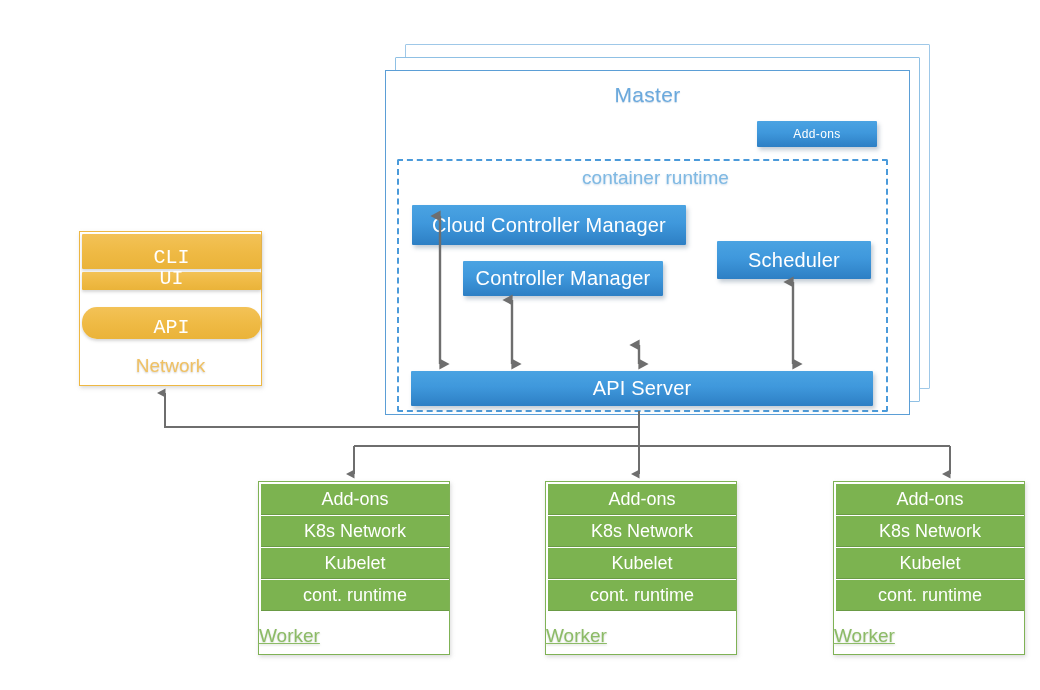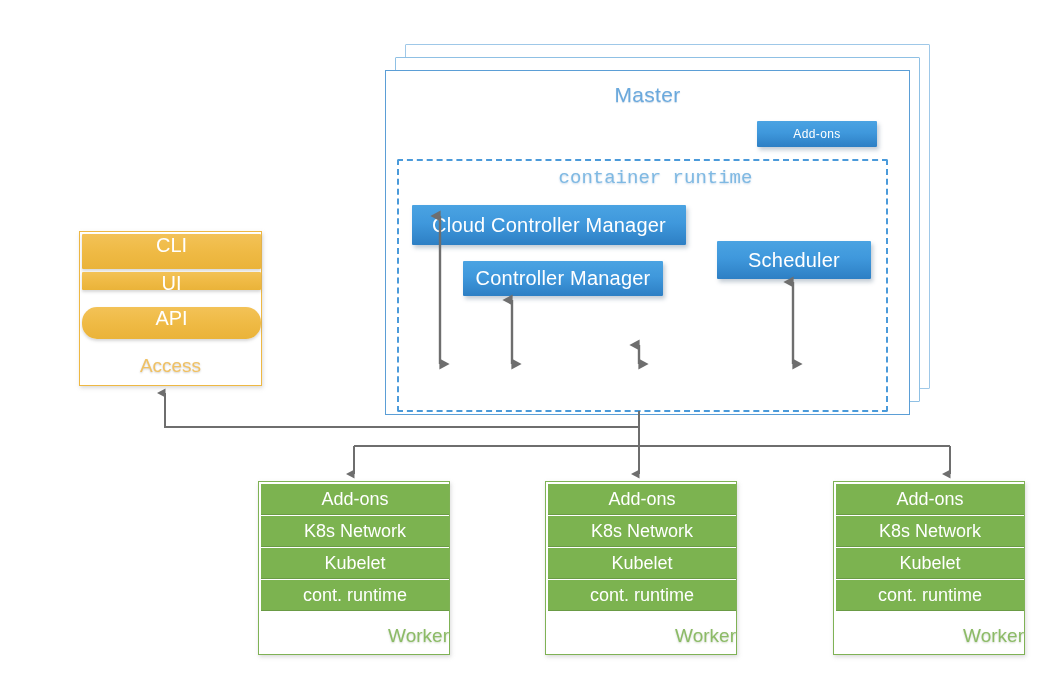--- a/index.html
+++ b/index.html
@@ -53,21 +53,20 @@
     border-radius: 2px;
   }
   .runtime-title {
     position: absolute;
     left: 16px; right: 0;
     top: 167px;
     text-align: center;
     font-size: 19px;
     color: #7fb9e3;
     text-shadow: 0 1px 2px rgba(190,210,230,.9);
-    font-family: Liberation Mono, monospace;
   }
 
   
   .blue-box {
     background: linear-gradient(180deg, #4aa3e2 0%, #3f98dc 45%, #2d7fc4 100%);
     color: #ffffff;
     display: flex;
     align-items: center;
     justify-content: center;
     border-radius: 1px;
@@ -76,25 +75,26 @@
     white-space: nowrap;
     letter-spacing: .2px;
   }
   .blue-box.small { font-size: 12px; letter-spacing: .4px; }
 
   
   .amber-box {
     background: linear-gradient(180deg, #f3c257 0%, #efba45 50%, #eab339 100%);
     color: #ffffff;
     display: flex;
-    align-items: flex-start;
+    align-items: flex-end;
     justify-content: center;
     font-size: 20px;
     border-radius: 1px;
     box-shadow: 0 2px 3px rgba(140,140,140,.35);
+    font-family: Liberation Mono, monospace;
   }
   .amber-shell {
     border: 1px solid #eeb843;
     background: #ffffff;
     box-shadow: 1px 2px 4px rgba(150,150,150,.35);
   }
   .amber-label {
     position: absolute;
     left: 0; right: 0;
     bottom: 8px;
@@ -117,24 +117,25 @@
     align-items: center;
     justify-content: center;
     font-size: 18px;
     white-space: nowrap;
     border-bottom: 1px solid #6a9b45;
   }
   .worker-label {
     position: absolute;
     left: 0; right: 0;
     bottom: 7px;
-    text-align: right;
+    text-align: left;
     font-size: 19px;
     color: #8cbb66;
     text-shadow: 0 1px 2px rgba(200,210,195,.9);
+    text-decoration: underline;
   }
 
   
   #connectors {
     position: absolute;
     left: 0; top: 0;
     width: 1040px;
     height: 690px;
     pointer-events: none;
   }
@@ -165,33 +166,36 @@
 
     <div class="abs blue-box" style="left:77px; top:190px; width:200px; height:35px;">
       <span>Controller Manager</span>
     </div>
 
 
     <div class="abs blue-box" style="left:331px; top:170px; width:154px; height:38px;">
       <span>Scheduler</span>
     </div>
 
+    <div class="abs blue-box" style="left:25px; top:300px; width:462px; height:35px;">
+      <span>API Server</span>
+    </div>
   </div>
 
   <div class="abs amber-shell" style="left:79px; top:231px; width:183px; height:155px;">
     <div class="abs amber-box" style="left:2px; top:2px; width:179px; height:35px;">
       <span>CLI</span>
     </div>
     <div class="abs amber-box" style="left:2px; top:40px; width:179px; height:18px;">
       <span>UI</span>
     </div>
     <div class="abs amber-box" style="left:2px; top:75px; width:179px; height:32px;border-radius:15px;">
       <span>API</span>
     </div>
-    <div class="amber-label">Access</div>
+    <div class="amber-label">Network</div>
   </div>
 
   <div class="abs green-shell" style="left:258px; top:481px; width:192px; height:174px;">
     <div class="abs green-box" style="left:2px; top:2px; width:188px; height:31px;">
       <span>Add-ons</span>
     </div>
     <div class="abs green-box" style="left:2px; top:34px; width:188px; height:31px;">
       <span>K8s Network</span>
     </div>
     <div class="abs green-box" style="left:2px; top:66px; width:188px; height:31px;">

